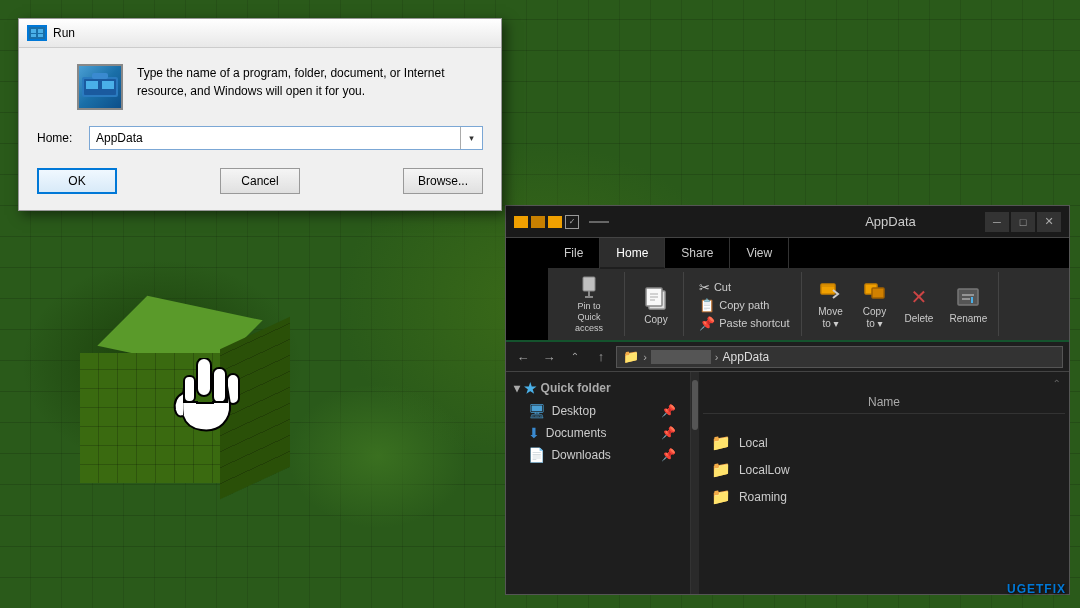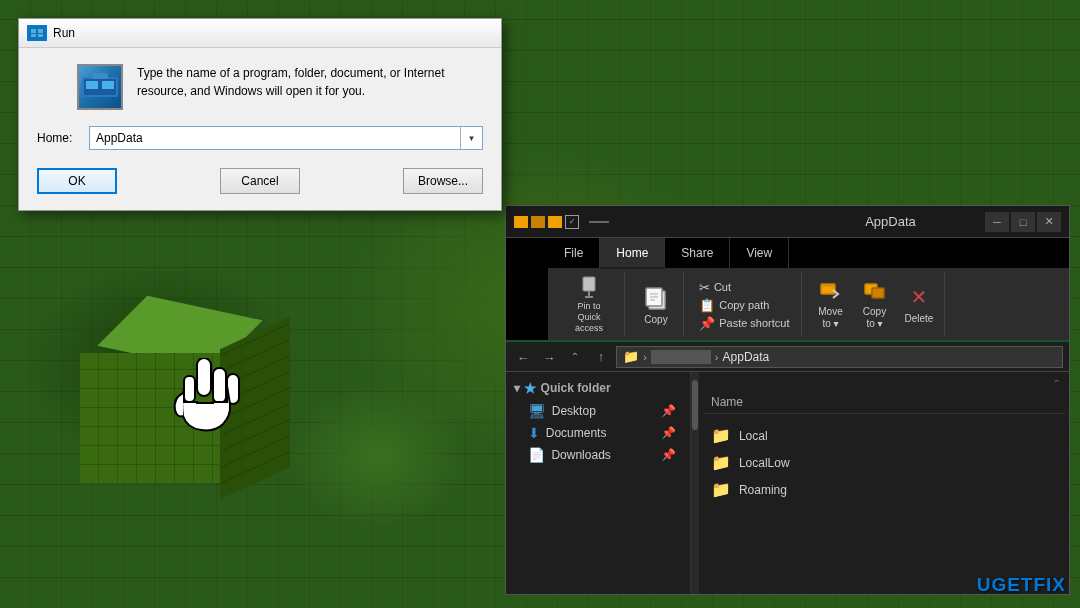--- a/index.html
+++ b/index.html
@@ -465,21 +465,22 @@
       flex: 1;
       background: #1e1e1e;
       padding: 4px;
       overflow-y: auto;
     }
     .files-header {
       display: flex;
       align-items: center;
       padding: 4px 8px;
       border-bottom: 1px solid #333;
-      margin-bottom: 8px;
+      margin-bottom: 15px;
+      text-align: center;
     }
     .files-header-name {
       font-size: 12px;
       color: #aaa;
       flex: 1;
     }
     .file-item {
       display: flex;
       align-items: center;
       padding: 4px 8px;
@@ -492,21 +493,21 @@
       color: #f0a000;
       font-size: 16px;
     }
 
     
     .watermark {
       position: absolute;
       bottom: 12px;
       right: 14px;
       color: white;
-      font-size: 19px;
+      font-size: 12px;
       font-weight: bold;
       letter-spacing: 1px;
       z-index: 300;
       text-shadow: 1px 1px 3px rgba(0,0,0,0.8);
     }
     .watermark span {
       color: #0078d7;
     }
 
     
@@ -682,20 +683,31 @@
               <rect x="3" y="6" width="12" height="10" rx="1" fill="#f0a000" stroke="#c88000" stroke-width="1.5"></rect>
               <rect x="10" y="10" width="12" height="10" rx="1" fill="#d08000" stroke="#a06000" stroke-width="1.5"></rect>
             </svg>
           </div>
           <span class="ribbon-btn-label">Copy<br>to ▾</span>
         </button>
         <button class="ribbon-btn">
           <div class="ribbon-btn-icon delete-icon">✕</div>
           <span class="ribbon-btn-label">Delete</span>
         </button>
+        <button class="ribbon-btn">
+          <div class="ribbon-btn-icon">
+            <svg width="24" height="24" viewBox="0 0 24 24" fill="none">
+              <rect x="2" y="4" width="20" height="16" rx="1" fill="#555" stroke="#777" stroke-width="1.5"></rect>
+              <line x1="6" y1="10" x2="18" y2="10" stroke="#aaa" stroke-width="1.5"></line>
+              <line x1="6" y1="14" x2="14" y2="14" stroke="#aaa" stroke-width="1.5"></line>
+              <rect x="15" y="12" width="2" height="6" fill="#4ab0e8"></rect>
+            </svg>
+          </div>
+          <span class="ribbon-btn-label">Rename</span>
+        </button>
       </div>
 
     </div>
   </div>
 
   <div class="explorer-addressbar">
     <button class="nav-btn">←</button>
     <button class="nav-btn">→</button>
     <button class="nav-btn" style="font-size:10px;">⌃</button>
     <button class="nav-btn">↑</button>

